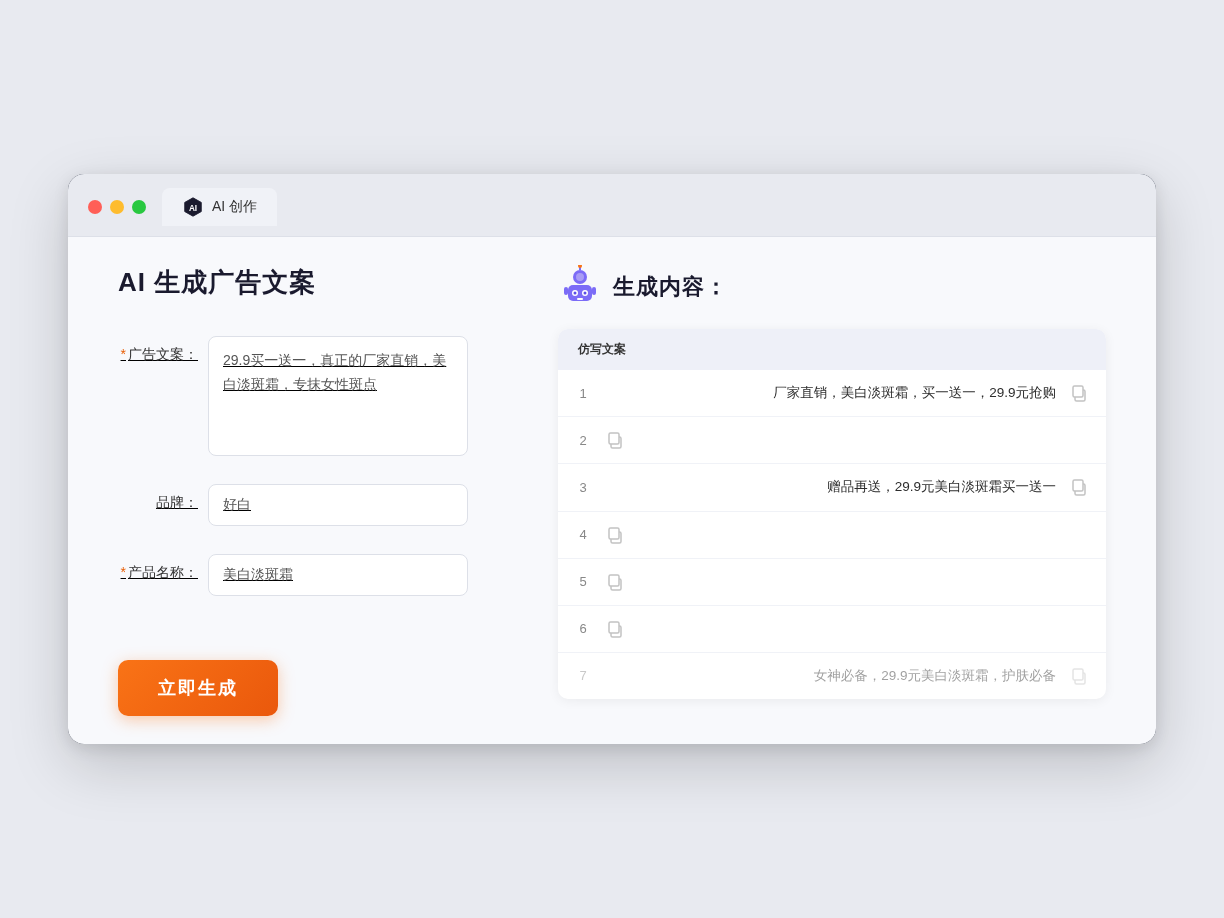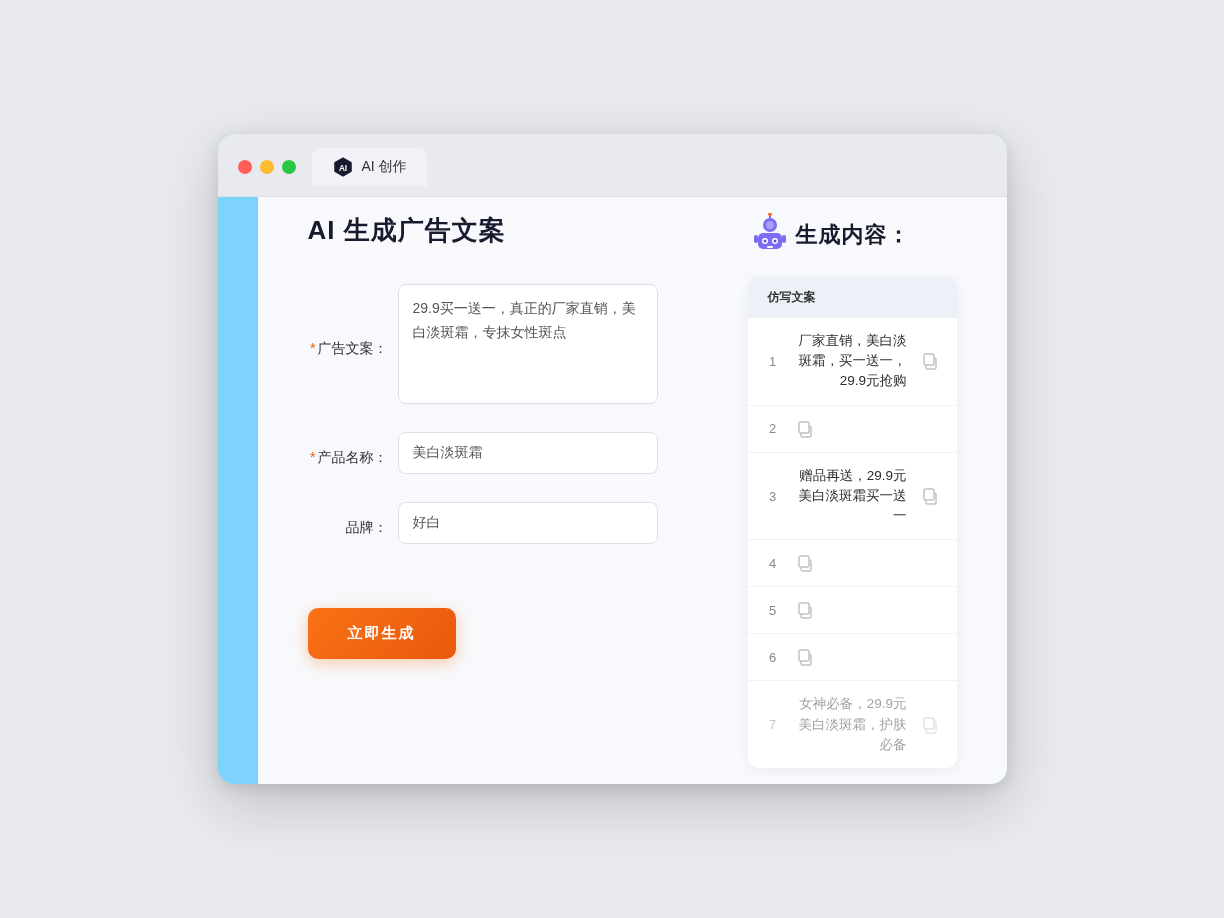--- a/index.html
+++ b/index.html
@@ -8,22 +8,22 @@
       background: #e8eaf0;
       display: flex;
       align-items: center;
       justify-content: center;
       min-height: 100vh;
       font-family: -apple-system, "PingFang SC", "Microsoft YaHei", sans-serif;
       overflow: hidden;
     }
 
     .browser-window {
-      width: 789px;
-      background: #7dd3fc;
+      width: 1088px;
+      background: #0f172a;
       border-radius: 16px;
       box-shadow: 0 20px 60px rgba(0,0,0,0.18), 0 4px 16px rgba(0,0,0,0.1);
       overflow: hidden;
       position: relative;
     }
 
     
     .titlebar {
       background: #e8eaf0;
       padding: 14px 20px 10px;
@@ -60,44 +60,44 @@
     }
 
     .tab-icon {
       width: 22px;
       height: 22px;
     }
 
     
     .main-content {
       background: #f8f9fc;
-      padding: 16px 50px;
+      padding: 28px 50px;
       display: flex;
       gap: 60px;
-      margin-left: 40px;
     }
 
     
     .left-panel {
       flex: 0 0 380px;
     }
 
     .page-title {
       font-size: 26px;
       font-weight: 700;
       color: #1a1a2e;
       margin-bottom: 36px;
       letter-spacing: 1px;
     }
 
     .form-row {
       display: flex;
-      align-items: center;
+      align-items: flex-start;
       margin-bottom: 28px;
       gap: 10px;
+      text-decoration: underline;
     }
 
     .form-label {
       font-size: 14px;
       color: #333;
       white-space: nowrap;
       padding-top: 10px;
       min-width: 80px;
       text-align: right;
     }
@@ -130,38 +130,38 @@
       padding: 10px 14px;
       height: 42px;
     }
 
     .generate-btn {
       background: linear-gradient(135deg, #f97316, #ea580c);
       color: #fff;
       border: none;
       border-radius: 10px;
       padding: 16px 40px;
-      font-size: 15px;
+      font-size: 18px;
       font-weight: 600;
       cursor: pointer;
       margin-top: 36px;
       letter-spacing: 2px;
       box-shadow: 0 4px 16px rgba(249,115,22,0.35);
       transition: transform 0.1s, box-shadow 0.1s;
     }
 
     
     .right-panel {
       flex: 1;
     }
 
     .result-header {
       display: flex;
       align-items: center;
-      gap: 4px;
+      gap: 11px;
       margin-bottom: 20px;
     }
 
     .robot-icon {
       width: 44px;
       height: 44px;
     }
 
     .result-title {
       font-size: 22px;
@@ -253,30 +253,30 @@
       
       <div class="form-row">
         <label class="form-label">
           <span class="required-star">*</span><span>广告文案：</span>
         </label>
         <textarea class="form-textarea" style="">29.9买一送一，真正的厂家直销，美白淡斑霜，专抹女性斑点</textarea>
       </div>
 
       
       <div class="form-row">
+        <label class="form-label">品牌：</label>
+        <input type="text" class="form-input" value="好白" style="">
+      </div>
+
+      
+      <div class="form-row">
         <label class="form-label">
           <span class="required-star">*</span><span>产品名称：</span>
         </label>
         <input type="text" class="form-input" value="美白淡斑霜" style="">
-      </div>
-
-      
-      <div class="form-row">
-        <label class="form-label">品牌：</label>
-        <input type="text" class="form-input" value="好白" style="">
       </div>
 
       <button class="generate-btn">立即生成</button>
     </div>
 
     <div class="right-panel">
       <div class="result-header">
 
         <svg class="robot-icon" viewBox="0 0 44 44" fill="none">
           <circle cx="22" cy="12" r="7" fill="#7c6cf7"></circle>

